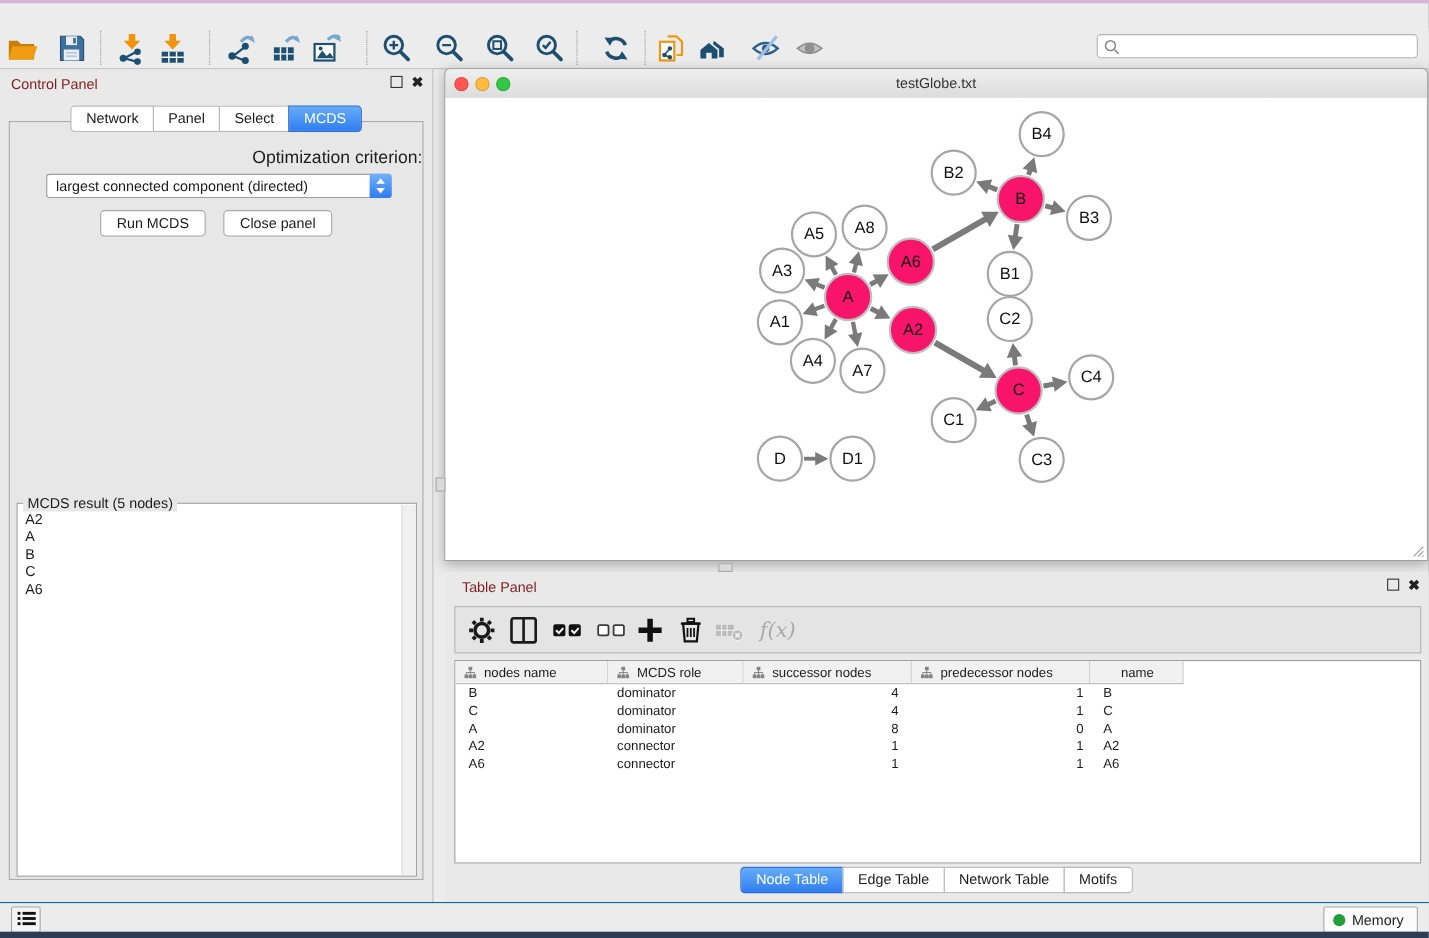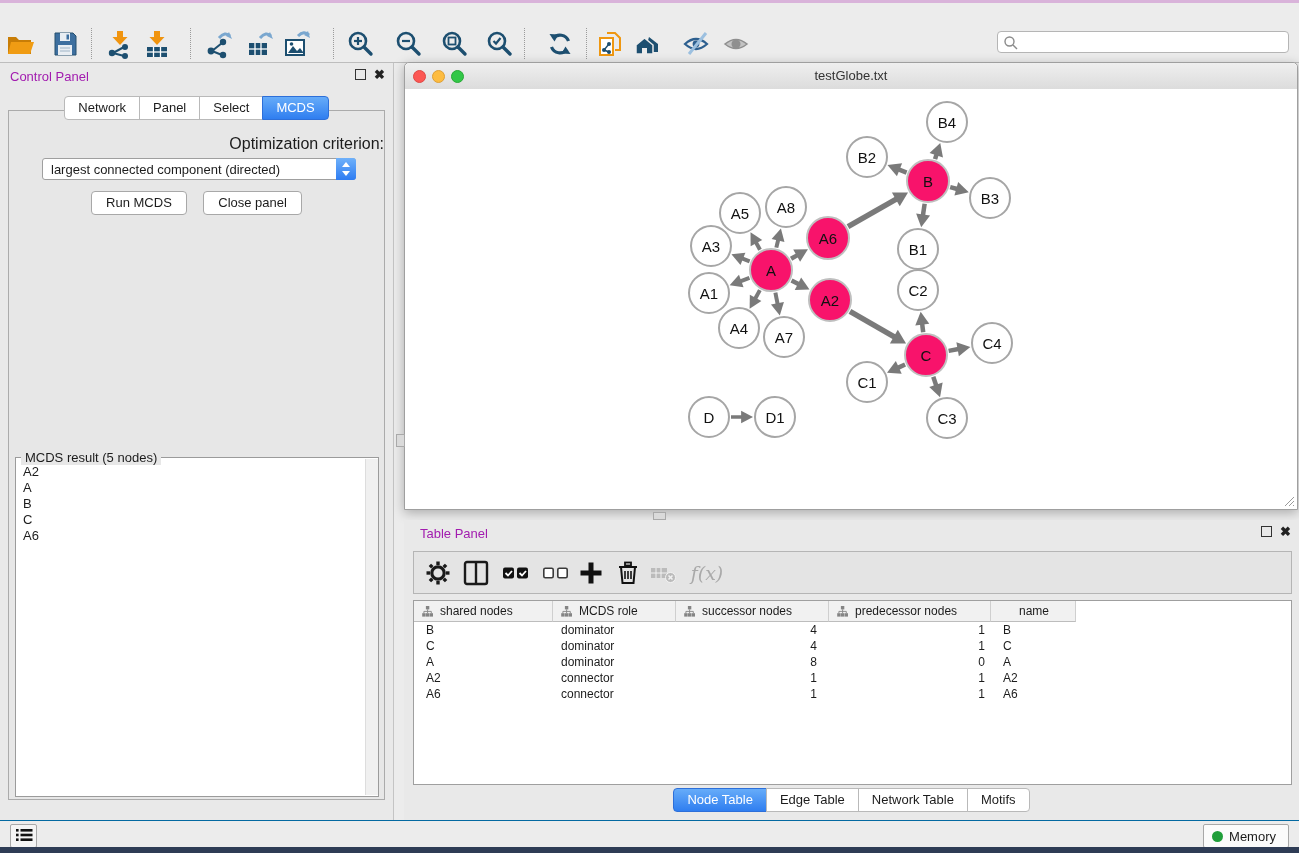--- a/index.html
+++ b/index.html
@@ -17,21 +17,21 @@
   
   .main-toolbar{position:absolute;left:0;top:25px;width:100%;height:37px;background:#ececec;border-bottom:1px solid #bdbdbd;}
   .tbtn{position:absolute;top:2px;width:34px;height:33px;border:none;background:transparent;padding:0;cursor:pointer;}
   .tbtn svg{display:block;margin:0 auto;}
   .tb-sep{position:absolute;top:3px;width:0;height:31px;border-left:1px dotted #9a9a9a;}
   .searchbox{position:absolute;left:997px;top:6px;width:292px;height:22px;background:#fff;border:1px solid #b5b5b5;border-radius:4px;box-sizing:border-box;}
   .searchbox svg{position:absolute;left:5px;top:3px;}
   .searchbox input{position:absolute;left:24px;top:1px;right:4px;height:18px;border:none;outline:none;font-size:12px;background:transparent;width:258px;}
   
   .panel-header{position:absolute;left:0;top:0;right:0;height:26px;}
-  .panel-header .ph-title{position:absolute;left:10px;top:6px;font-size:13px;color:#a21caf;}
+  .panel-header .ph-title{position:absolute;left:10px;top:6px;font-size:13px;color:#7f1d1d;}
   .ph-icons{position:absolute;right:8px;top:6px;display:flex;gap:8px;align-items:center;}
   .float-ic{width:9px;height:9px;border:1.5px solid #333;display:inline-block;}
   .close-ic{font-size:13px;font-weight:bold;color:#222;line-height:11px;}
   
   .control-panel{position:absolute;left:0;top:63px;width:394px;height:757px;background:#e9e9e9;border-right:1px solid #c4c4c4;box-sizing:border-box;}
   .cp-tabs{position:absolute;left:0;top:33px;width:100%;text-align:center;z-index:3;}
   .tab-btn{display:inline-block;background:#fff;border:1px solid #b9b9b9;font-size:13px;padding:3px 13px 4px;margin-left:-1px;color:#1c1c1c;cursor:pointer;vertical-align:top;}
   .tab-btn:first-child{border-radius:4px 0 0 4px;margin-left:0;}
   .tab-btn:last-child{border-radius:0 4px 4px 0;}
   .tab-btn.selected{background:linear-gradient(#66acf9,#2f7ef0);color:#fff;border-color:#2d6fd9;}
@@ -506,21 +506,21 @@
               <g fill="#848484">
                 <rect x="3.9" y="0" width="3.4" height="3.4"></rect>
                 <rect x="0.2" y="7.2" width="3.4" height="3.4"></rect>
                 <rect x="3.9" y="7.2" width="3.4" height="3.4"></rect>
                 <rect x="7.6" y="7.2" width="3.4" height="3.4"></rect>
               </g>
               <g stroke="#848484" stroke-width="0.9" fill="none">
                 <path d="M5.6 3.4 V5.4 M1.9 7.2 V5.4 H9.3 V7.2 M5.6 5.4 V7.2"></path>
               </g>
             </svg>
-            <span>shared nodes</span>
+            <span>nodes name</span>
           </div>
           <div class="th-cell" style="width: 123px;">
             <svg width="11" height="11" viewBox="0 0 11 11">
               <g fill="#848484">
                 <rect x="3.9" y="0" width="3.4" height="3.4"></rect>
                 <rect x="0.2" y="7.2" width="3.4" height="3.4"></rect>
                 <rect x="3.9" y="7.2" width="3.4" height="3.4"></rect>
                 <rect x="7.6" y="7.2" width="3.4" height="3.4"></rect>
               </g>
               <g stroke="#848484" stroke-width="0.9" fill="none">

